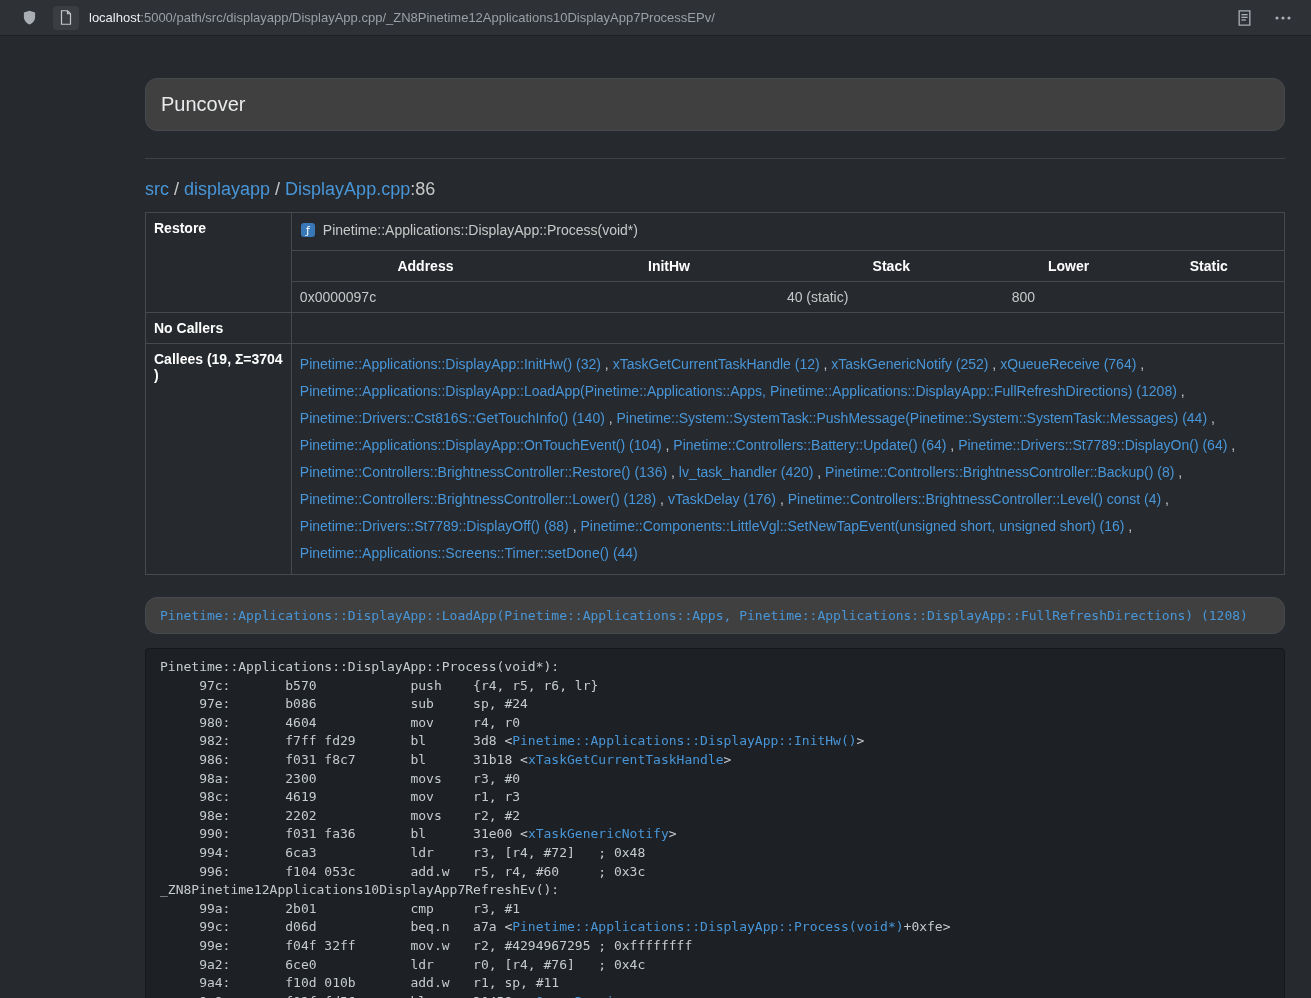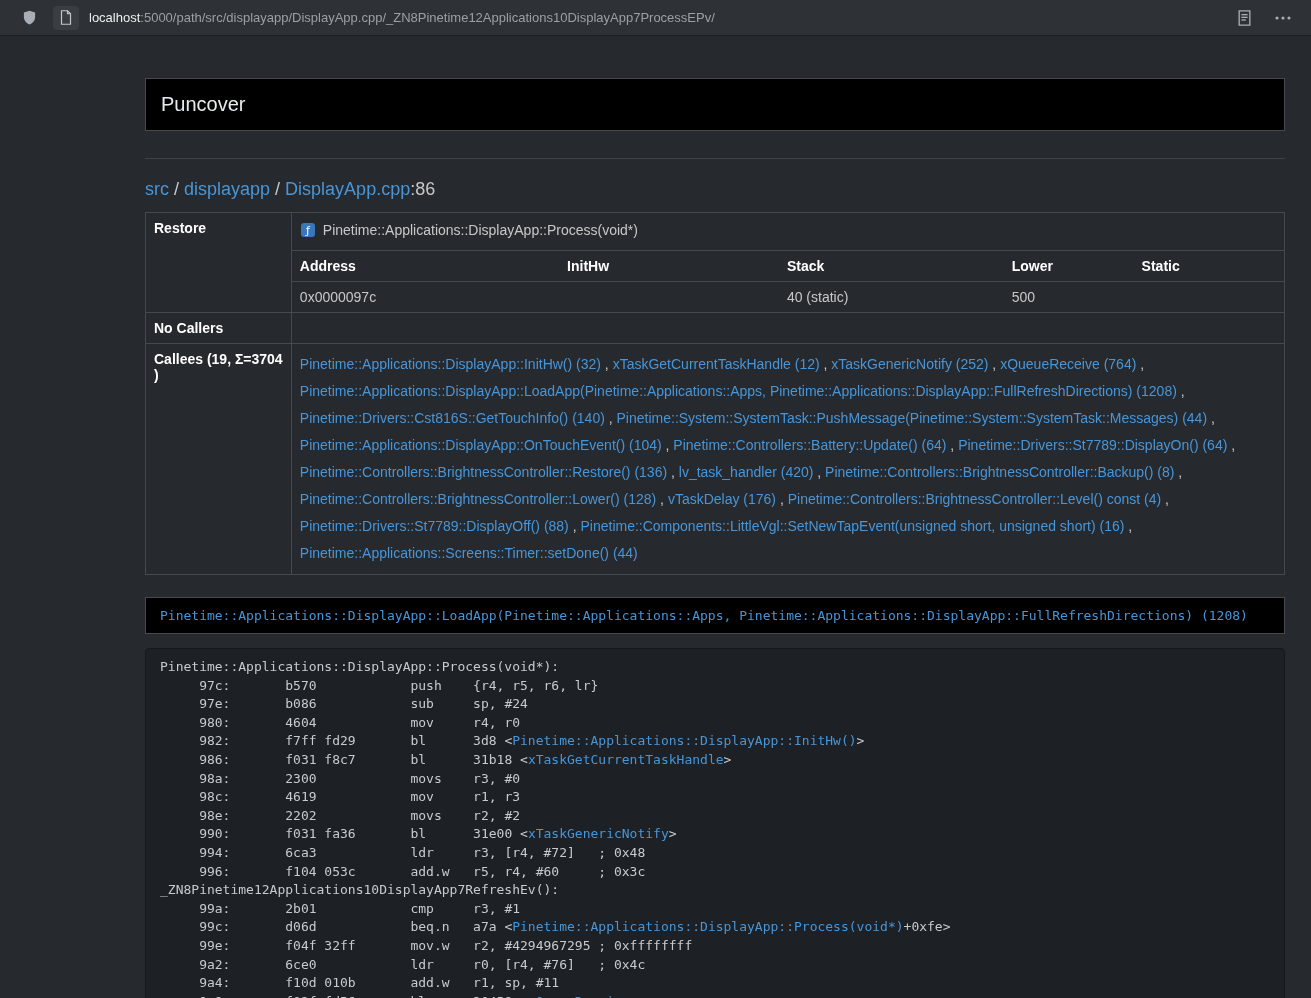--- a/index.html
+++ b/index.html
@@ -28,40 +28,40 @@
     display:flex;align-items:center;justify-content:center;flex:0 0 auto;
   }
   .url{margin-left:10px;font-size:13px;color:#9aa0a6;white-space:nowrap;overflow:hidden;}
   .url .host{color:#edf0f2;}
   .top-right{margin-left:auto;display:flex;align-items:center;gap:24px;padding-right:6px;}
   .top-right span{display:flex;align-items:center;}
 
   
   .content{margin-left:145px;width:1140px;padding-top:42px;}
 
-  .panel{border:1px solid var(--border);border-radius:0;background:#000000;}
+  .panel{border:1px solid var(--border);border-radius:12px;background:#404040;}
   .title-panel{padding:14px 15px;}
   .panel-title{font-size:20px;color:#e8eaec;}
 
   hr{border:0;border-top:1px solid #3f4348;margin:27px 0 20px;}
 
   .breadcrumb{font-size:18px;line-height:20px;}
   .bc-sep,.bc-suffix{color:#c8c8c8;}
 
   
   .ftable{
     width:100%;border-collapse:collapse;margin-top:13px;font-size:14px;
     border:1px solid var(--border);
   }
   .ftable th,.ftable td{
     border-top:1px solid var(--border);
     padding:7px 8px;text-align:left;vertical-align:top;font-weight:normal;
   }
   .ftable .rowhead{font-weight:bold;color:#fff;border-right:1px solid var(--border);width:146px;}
-  .ftable .subhead th{font-weight:bold;color:#fff;}
+  .ftable .subhead th{font-weight:bold;color:#fff;text-align:center;}
   .fn-cell{line-height:20px;}
   .fn-icon{display:inline-block;vertical-align:-3px;margin-right:7px;}
   .callees-cell{line-height:27px;padding:8px;}
 
   
   .hl-panel{margin-top:22px;padding:10px 14px;}
   .hl-title{font-family:"DejaVu Sans Mono",monospace;font-size:13px;display:block;white-space:nowrap;overflow:hidden;}
 
   
   .asm{
@@ -149,21 +149,21 @@
           <th>Address</th>
           <th>InitHw</th>
           <th>Stack</th>
           <th>Lower</th>
           <th>Static</th>
         </tr>
       <tr>
           <td>0x0000097c</td>
           <td></td>
           <td>40 (static)</td>
-          <td>500</td>
+          <td>800</td>
           <td></td>
         </tr>
       <tr>
         <th class="rowhead">No Callers</th>
         <td colspan="5"></td>
       </tr>
       <tr>
         <th class="rowhead">Callees (19, Σ=3704 )</th>
         <td colspan="5" class="callees-cell"><a href="#">Pinetime::Applications::DisplayApp::InitHw() (32)</a> , <a href="#">xTaskGetCurrentTaskHandle (12)</a> , <a href="#">xTaskGenericNotify (252)</a> , <a href="#">xQueueReceive (764)</a> , <a href="#">Pinetime::Applications::DisplayApp::LoadApp(Pinetime::Applications::Apps, Pinetime::Applications::DisplayApp::FullRefreshDirections) (1208)</a> , <a href="#">Pinetime::Drivers::Cst816S::GetTouchInfo() (140)</a> , <a href="#">Pinetime::System::SystemTask::PushMessage(Pinetime::System::SystemTask::Messages) (44)</a> , <a href="#">Pinetime::Applications::DisplayApp::OnTouchEvent() (104)</a> , <a href="#">Pinetime::Controllers::Battery::Update() (64)</a> , <a href="#">Pinetime::Drivers::St7789::DisplayOn() (64)</a> , <a href="#">Pinetime::Controllers::BrightnessController::Restore() (136)</a> , <a href="#">lv_task_handler (420)</a> , <a href="#">Pinetime::Controllers::BrightnessController::Backup() (8)</a> , <a href="#">Pinetime::Controllers::BrightnessController::Lower() (128)</a> , <a href="#">vTaskDelay (176)</a> , <a href="#">Pinetime::Controllers::BrightnessController::Level() const (4)</a> , <a href="#">Pinetime::Drivers::St7789::DisplayOff() (88)</a> , <a href="#">Pinetime::Components::LittleVgl::SetNewTapEvent(unsigned short, unsigned short) (16)</a> , <a href="#">Pinetime::Applications::Screens::Timer::setDone() (44)</a></td>
       </tr>

